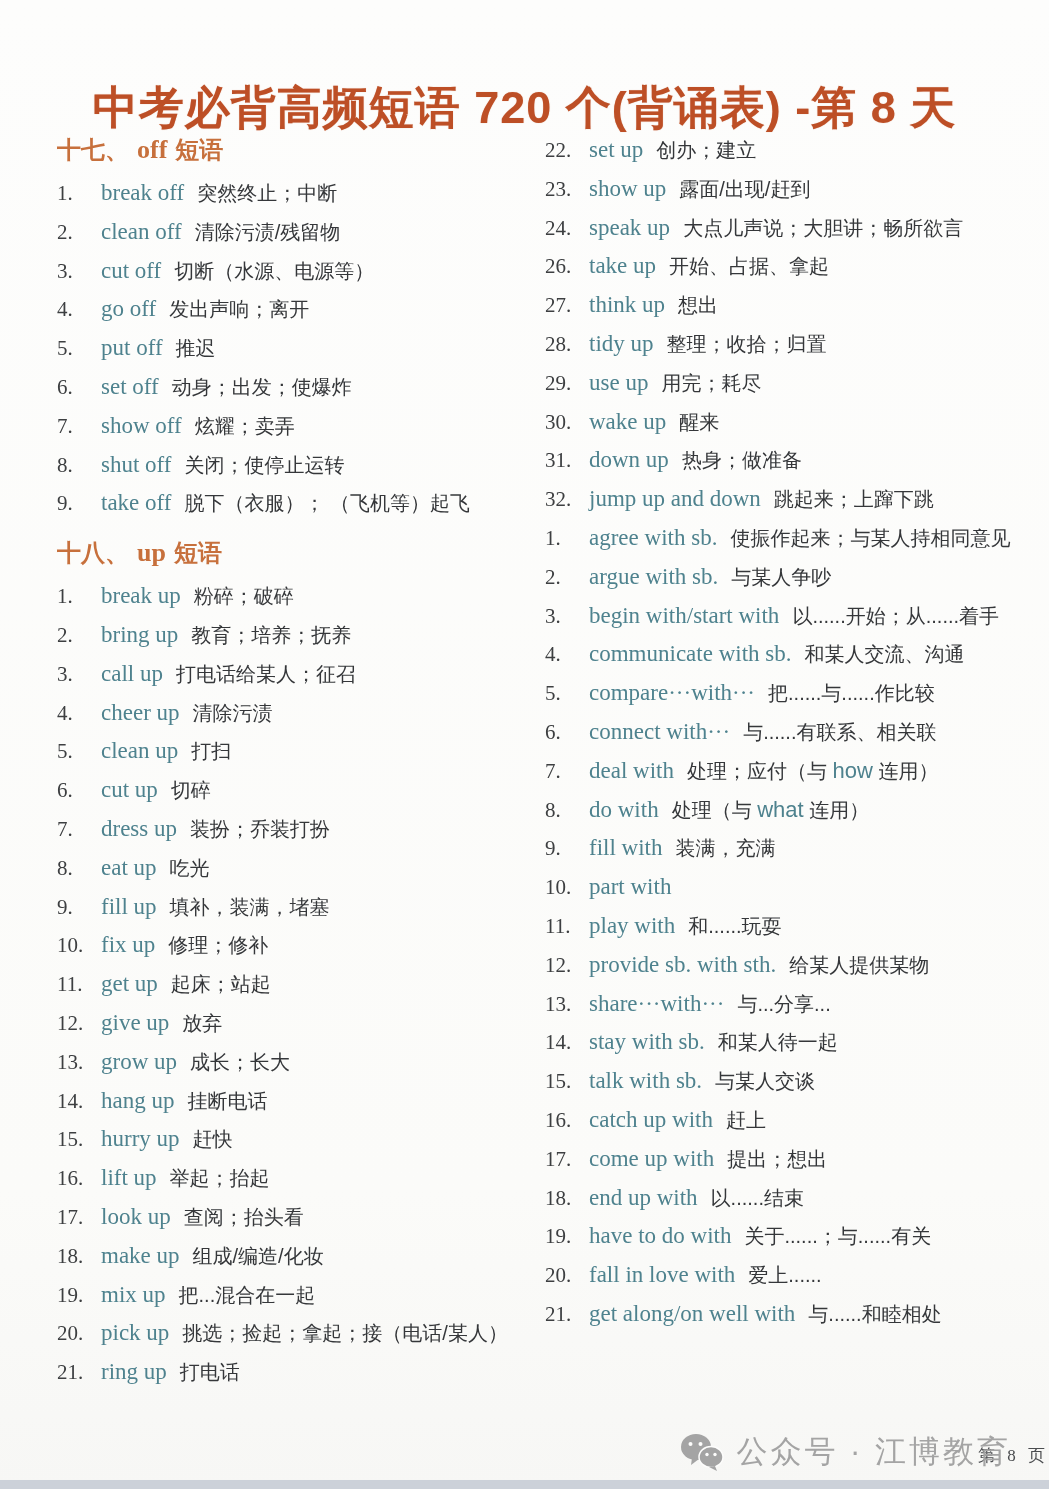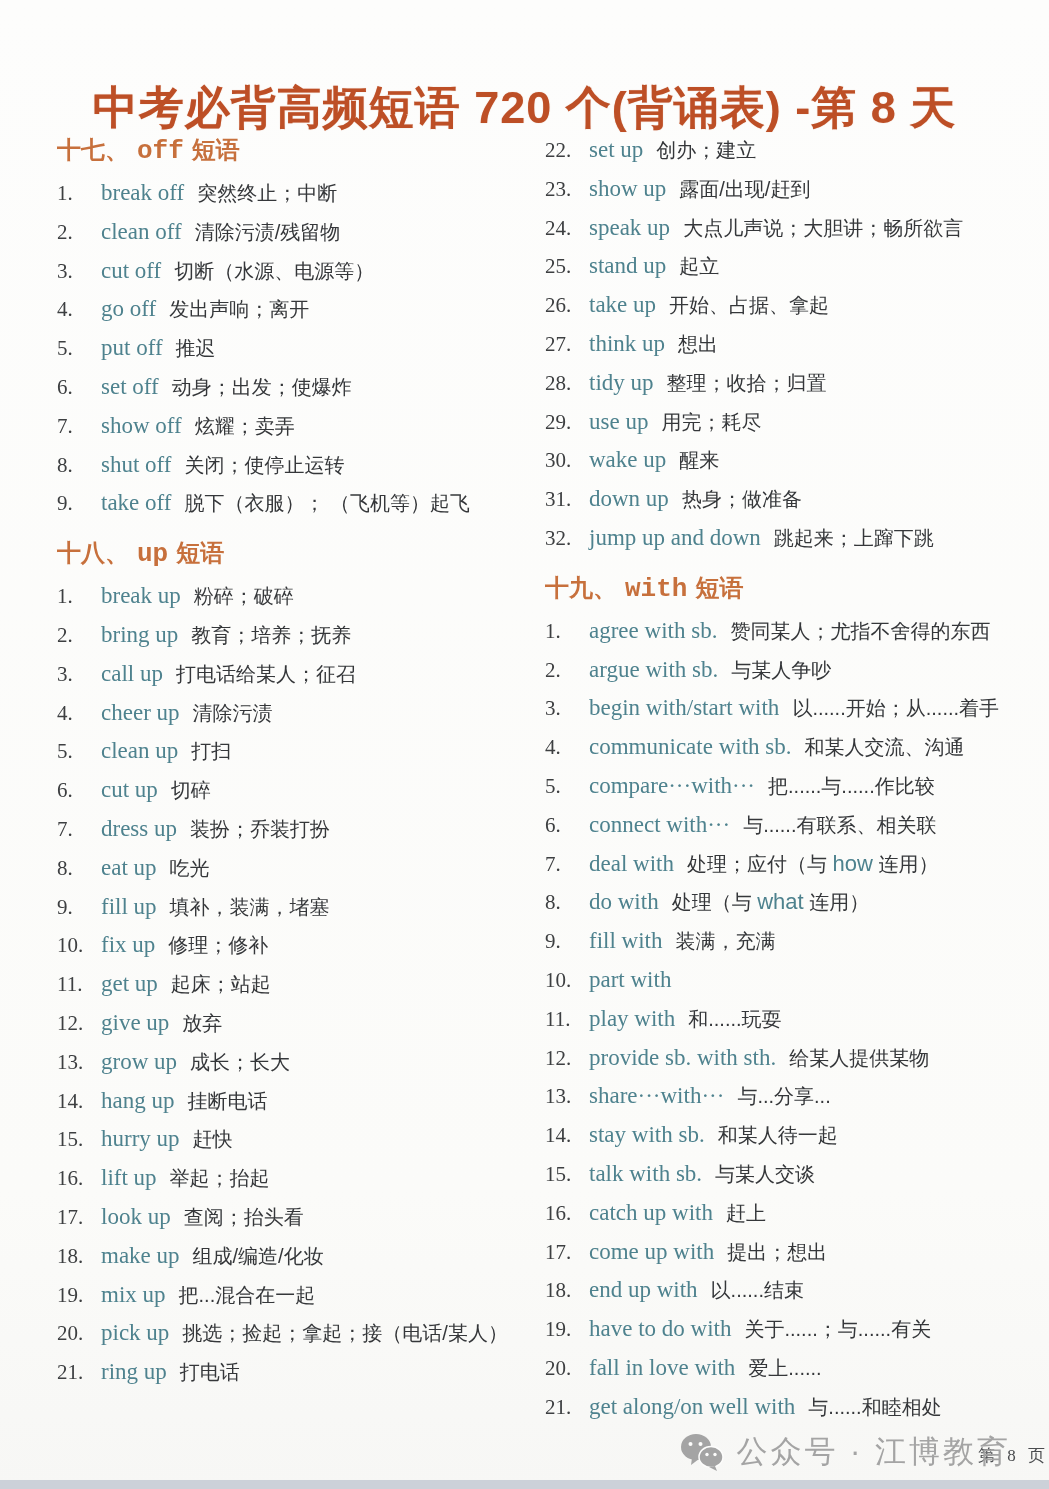--- a/index.html
+++ b/index.html
@@ -33,21 +33,21 @@
   .col{display:flex;flex-direction:column;}
   .col-left{width:472px;}
   .col-right{width:486px;}
   .section-head{
     margin:13px 0 7px 0;
     font-size:24px;font-weight:bold;color:#c7703c;
     height:34px;line-height:34px;white-space:nowrap;
   }
   .section-head:first-child{margin-top:2px;}
   .section-head .head-key{
-    font-family:Liberation Mono, monospace;
+    font-family:Liberation Serif, serif;
     font-size:26px;margin:0 8px;
   }
   .row{
     display:flex;align-items:baseline;
     height:38.8px;line-height:38.8px;
     white-space:nowrap;
   }
   .num{
     flex:none;width:44px;
     font-family:"Liberation Serif","DejaVu Serif",serif;
@@ -252,25 +252,20 @@
           <span class="num">23.</span>
           <span class="en">show up</span>
           <span class="zh">露面/出现/赶到</span>
         </div>
         <div class="row">
           <span class="num">24.</span>
           <span class="en">speak up</span>
           <span class="zh">大点儿声说；大胆讲；畅所欲言</span>
         </div>
         <div class="row">
-          <span class="num">25.</span>
-          <span class="en">stand up</span>
-          <span class="zh">起立</span>
-        </div>
-        <div class="row">
           <span class="num">26.</span>
           <span class="en">take up</span>
           <span class="zh">开始、占据、拿起</span>
         </div>
         <div class="row">
           <span class="num">27.</span>
           <span class="en">think up</span>
           <span class="zh">想出</span>
         </div>
         <div class="row">
@@ -291,25 +286,24 @@
         <div class="row">
           <span class="num">31.</span>
           <span class="en">down up</span>
           <span class="zh">热身；做准备</span>
         </div>
         <div class="row">
           <span class="num">32.</span>
           <span class="en">jump up and down</span>
           <span class="zh">跳起来；上蹿下跳</span>
         </div>
-        <h2 class="section-head"><span class="head-prefix">十九、</span><span class="head-key">with</span><span class="head-suffix">短语</span></h2>
         <div class="row">
           <span class="num">1.</span>
           <span class="en">agree with sb.</span>
-          <span class="zh">赞同某人；尤指不舍得的东西</span>
+          <span class="zh">使振作起来；与某人持相同意见</span>
         </div>
         <div class="row">
           <span class="num">2.</span>
           <span class="en">argue with sb.</span>
           <span class="zh">与某人争吵</span>
         </div>
         <div class="row">
           <span class="num">3.</span>
           <span class="en">begin with/start with</span>
           <span class="zh">以......开始；从......着手</span>

